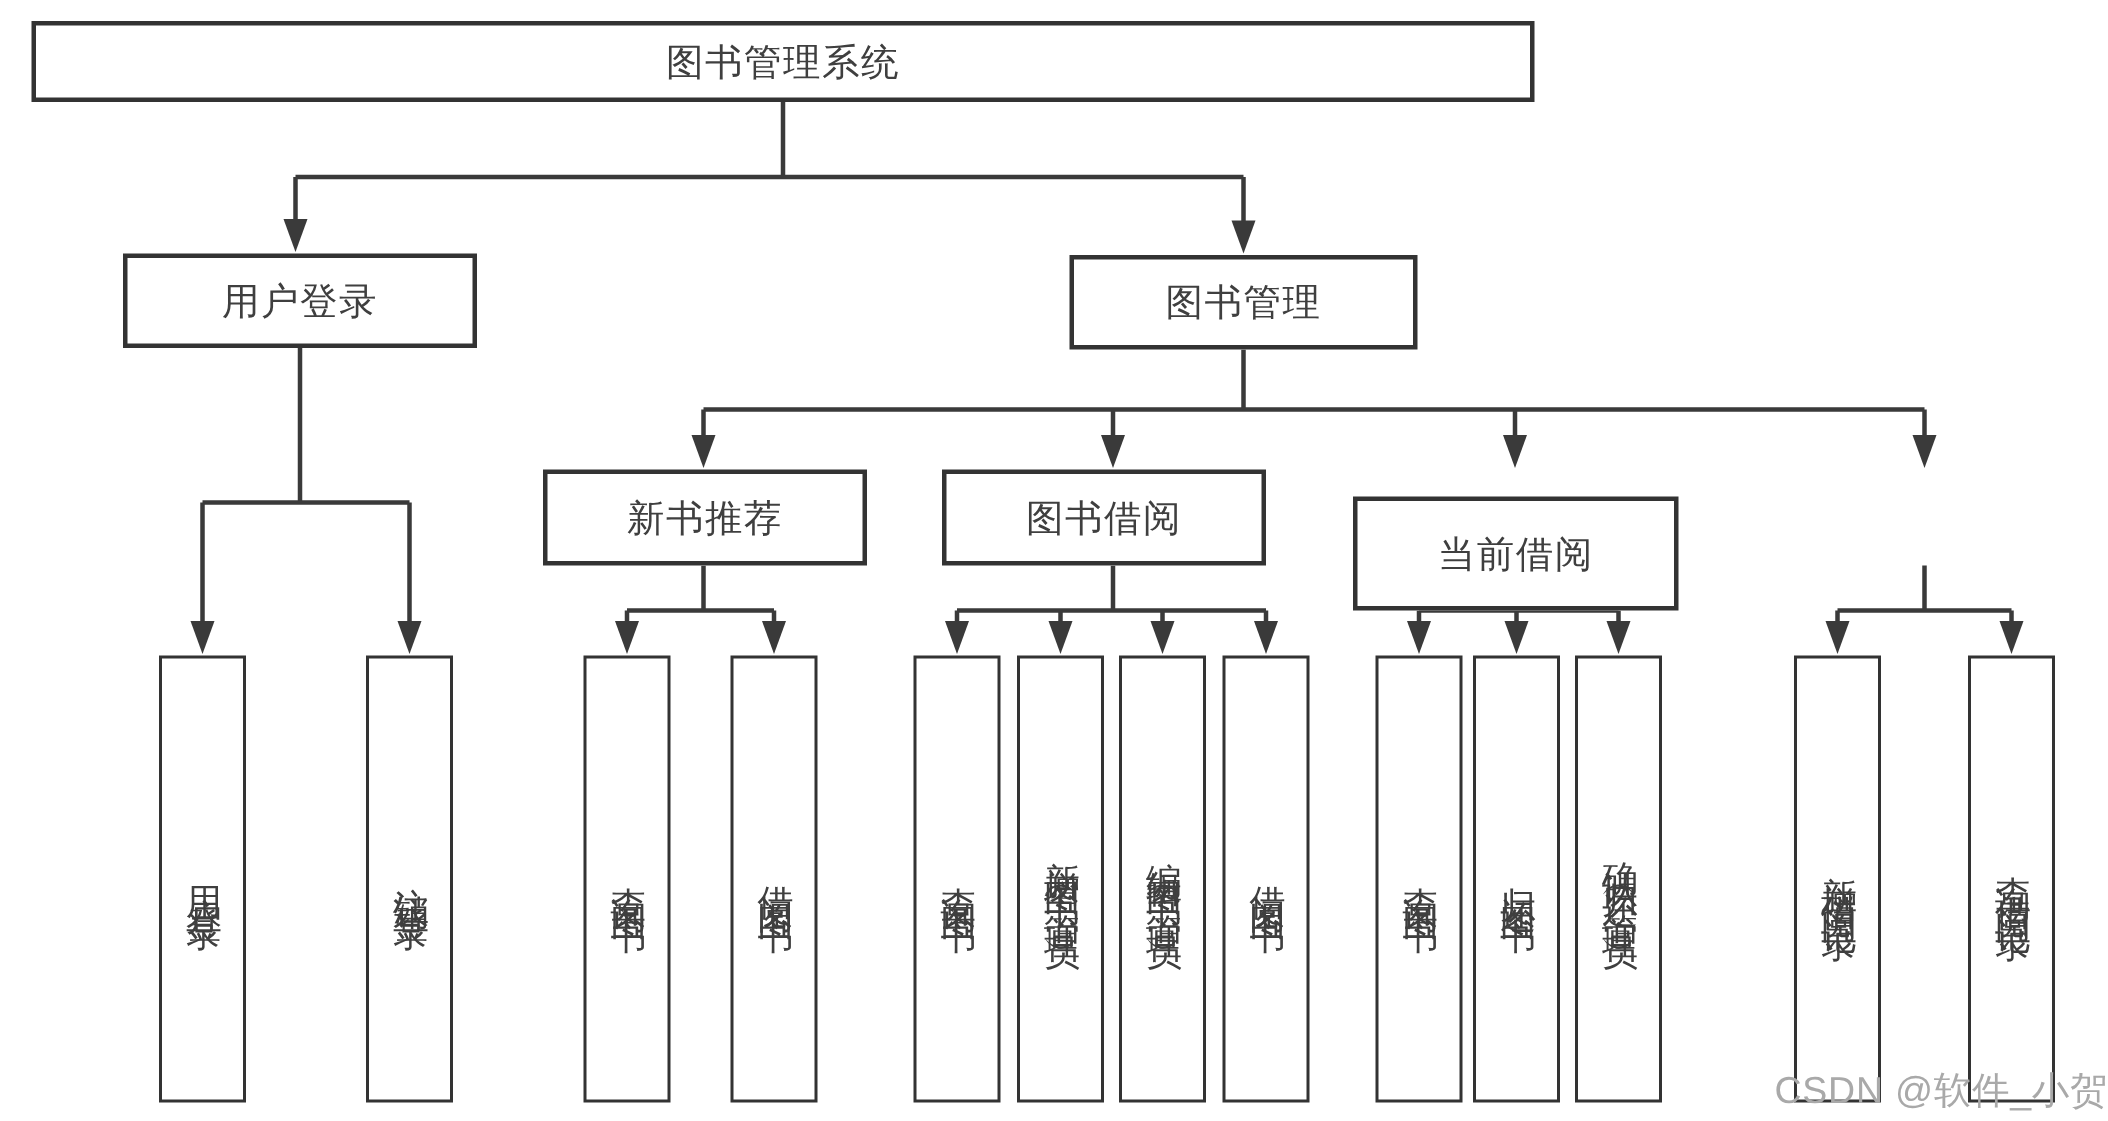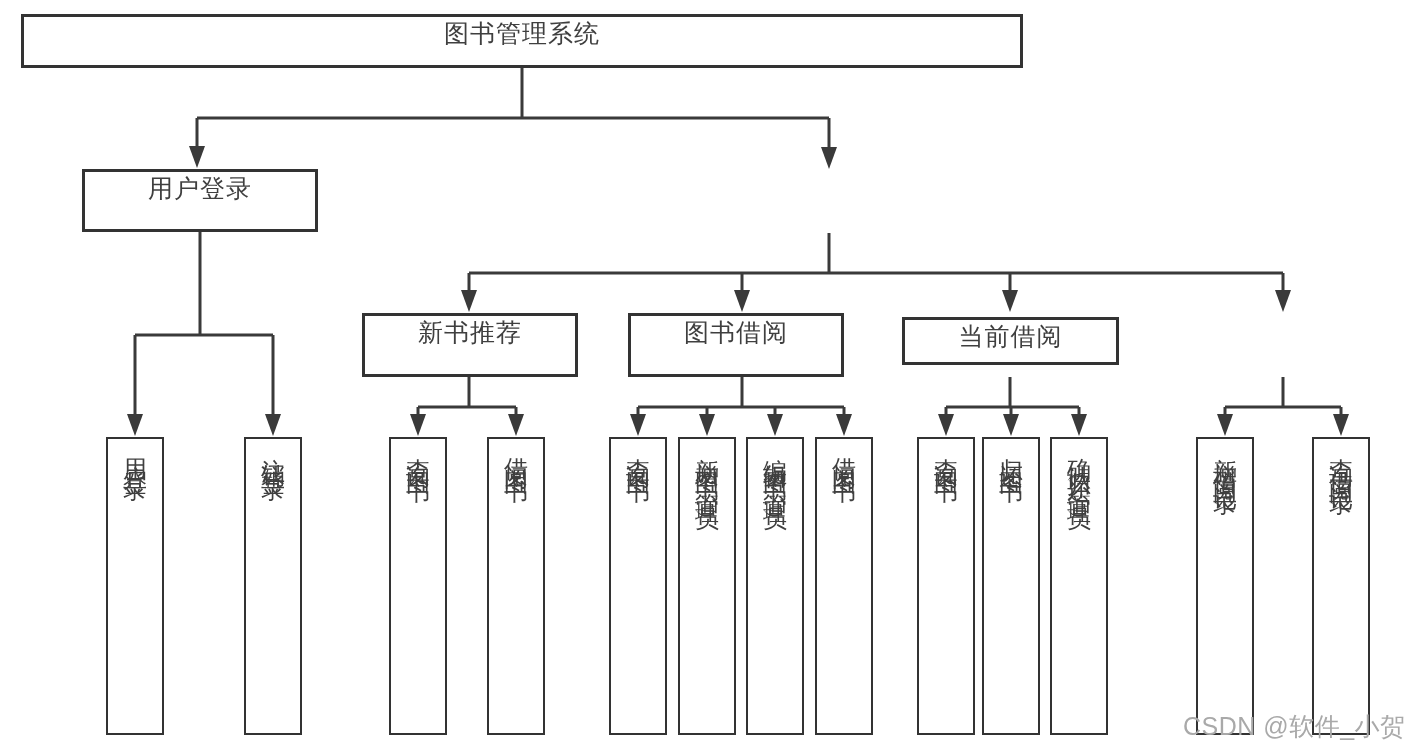--- a/index.html
+++ b/index.html
@@ -16,20 +16,21 @@
     left: 0; top: 0;
     width: 1405px; height: 747px;
     z-index: 1;
   }
   .node, .leaf {
     position: absolute;
     box-sizing: border-box;
     background: #ffffff;
     border: 3px solid #333333;
     display: flex;
+    align-items: center;
     justify-content: center;
     color: #3f3f3f;
     z-index: 2;
   }
   .node { font-size: 25px; letter-spacing: 1px; }
   .leaf { border-width: 2.5px; }
   .leaf span {
     writing-mode: vertical-rl;
     text-orientation: mixed;
     font-size: 24px;
@@ -96,28 +97,31 @@
     </g>
   </svg>
 
   <div class="node" style="left:21px; top:14px; width:1002px; height:54px;">
     <span>图书管理系统</span>
   </div>
 
   <div class="node" style="left:82px; top:169px; width:236px; height:63px;">
     <span>用户登录</span>
   </div>
+  <div class="node" style="left:713px; top:170px; width:232px; height:63px;">
+    <span>图书管理</span>
+  </div>
 
   <div class="node" style="left:362px; top:313px; width:216px; height:64px;">
     <span>新书推荐</span>
   </div>
   <div class="node" style="left:628px; top:313px; width:216px; height:64px;">
     <span>图书借阅</span>
   </div>
-  <div class="node" style="left:902px; top:317px; width:217px; height:48px;">
+  <div class="node" style="left:902px; top:331px; width:217px; height:76px;">
     <span>当前借阅</span>
   </div>
 
   <div class="leaf" style="left:106px; top:437px; width:58px; height:298px;">
     <span>用户登录</span>
   </div>
   <div class="leaf" style="left:244px; top:437px; width:58px; height:298px;">
     <span>注销登录</span>
   </div>
 

